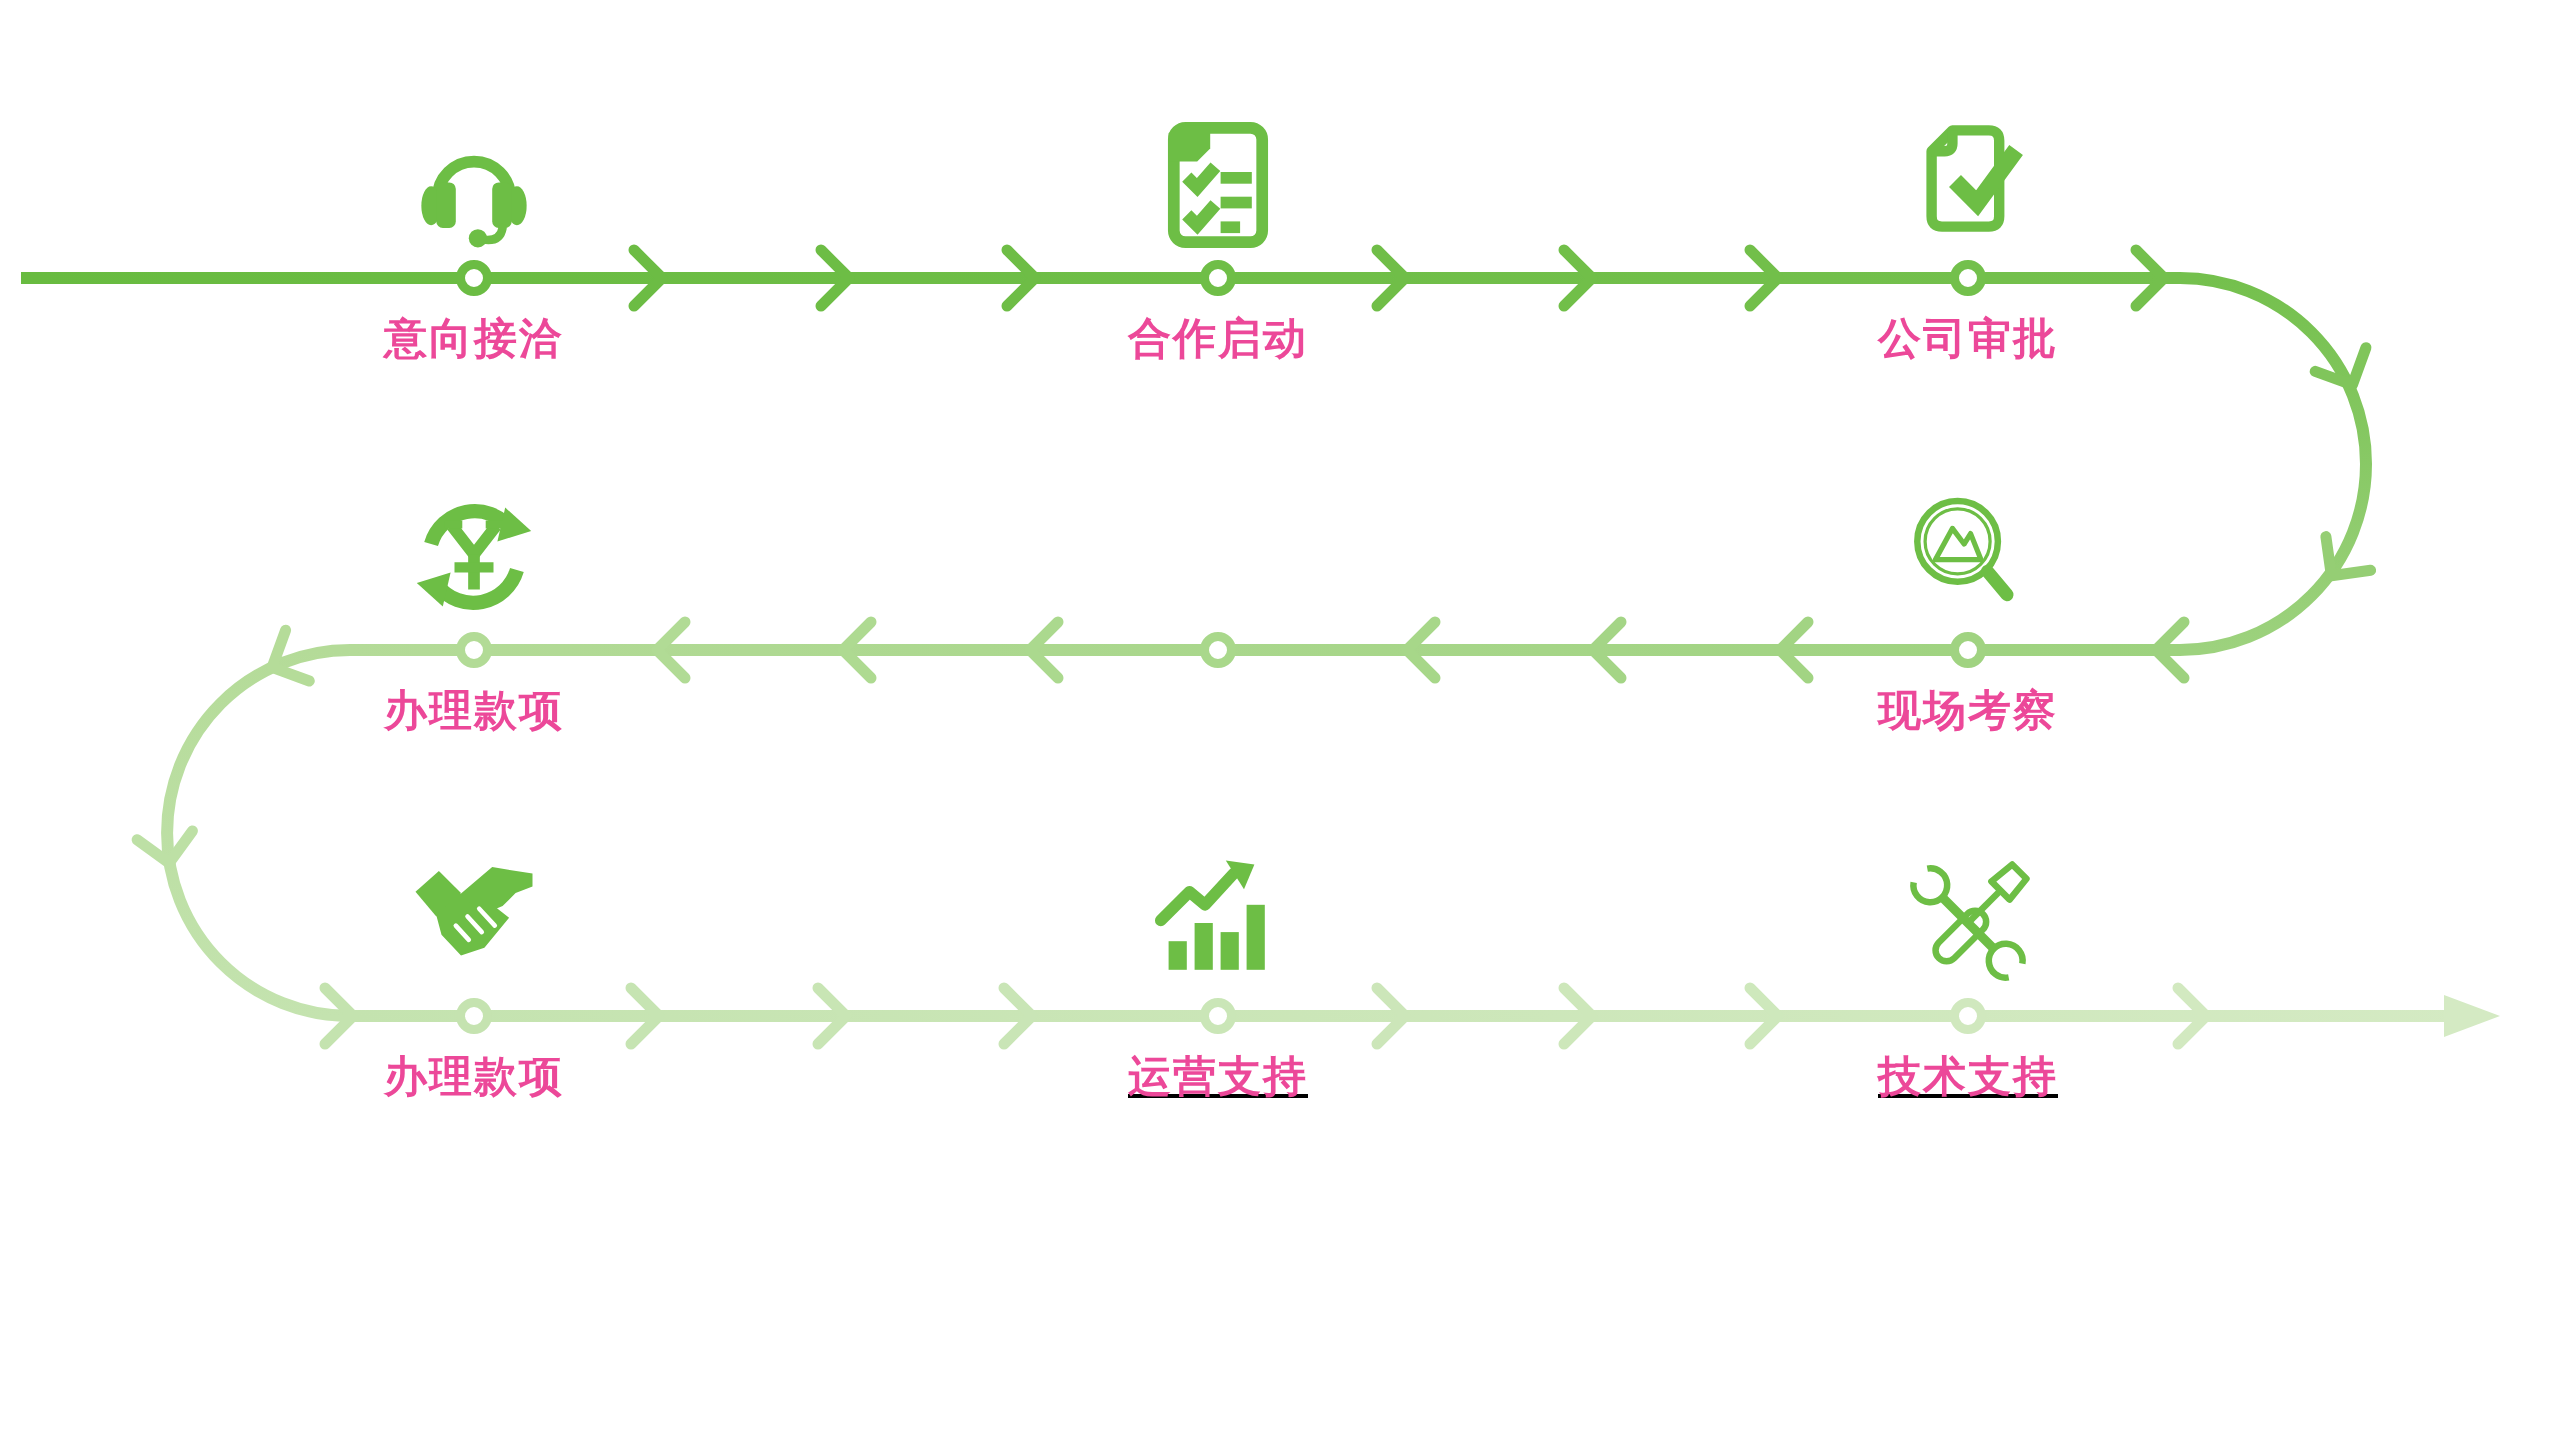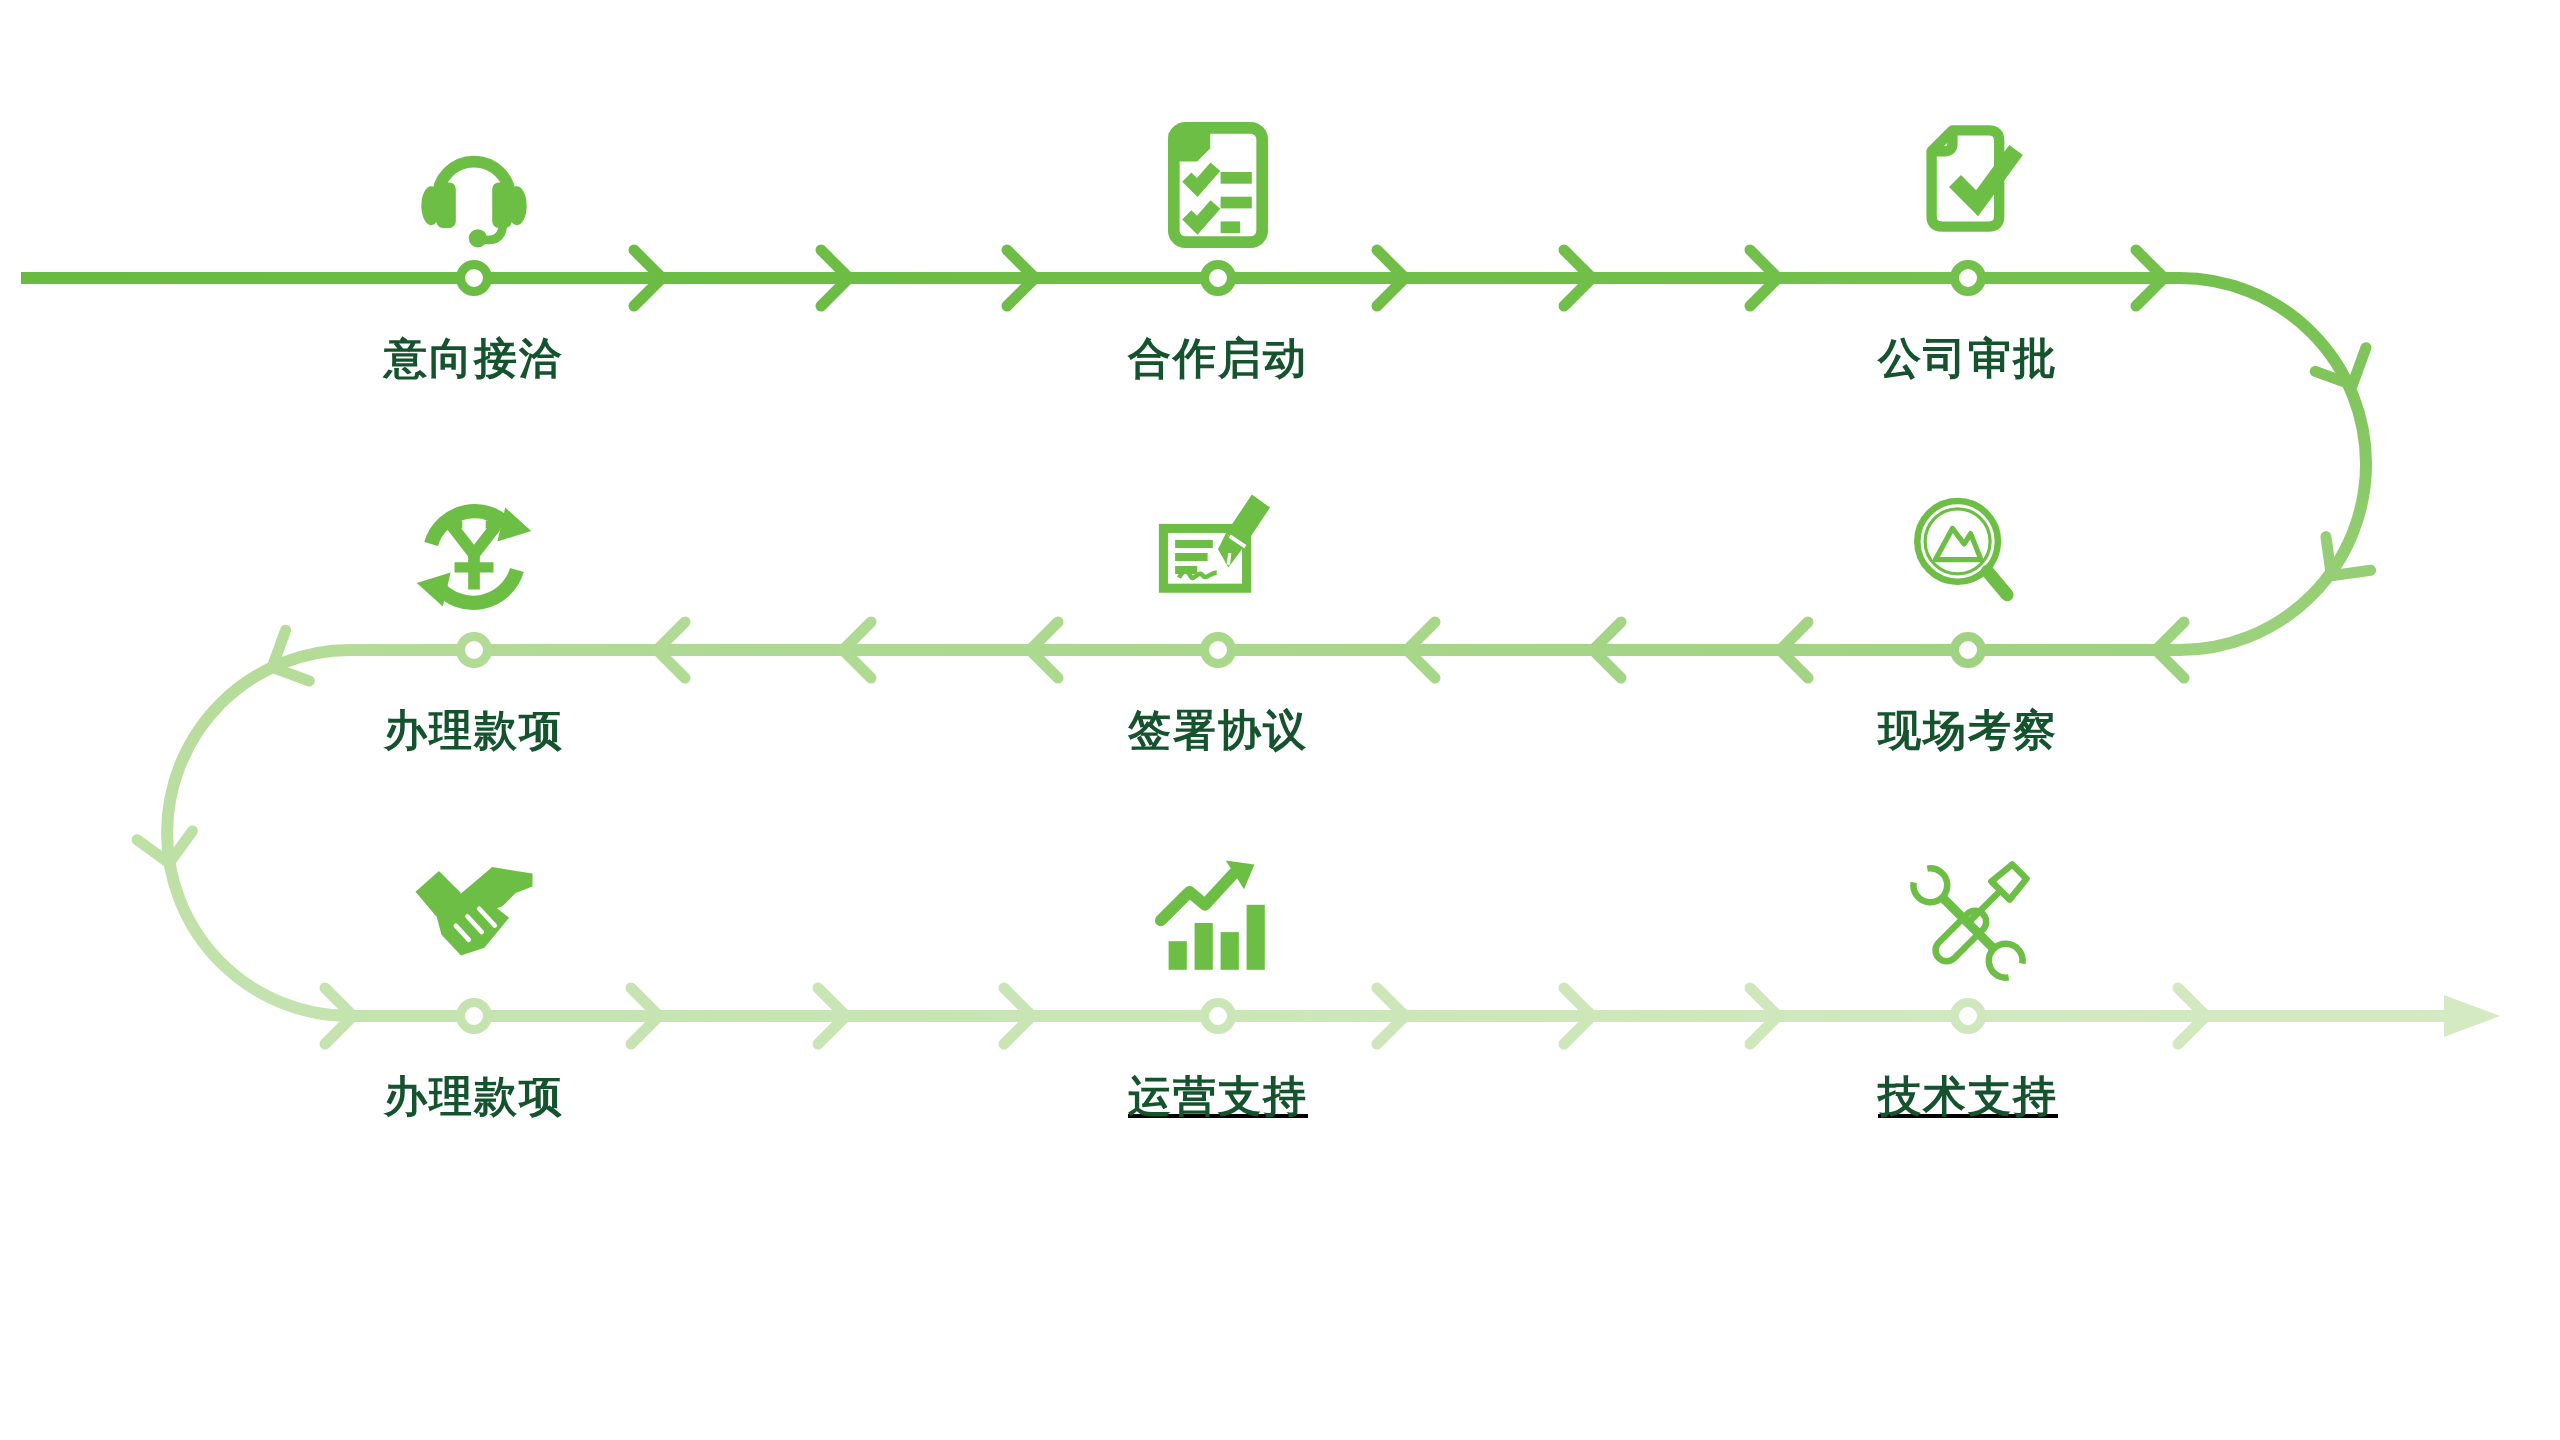--- a/index.html
+++ b/index.html
@@ -5,21 +5,21 @@
   html,body{margin:0;padding:0;}
   body{
     width:2560px;height:1440px;background:#ffffff;overflow:hidden;position:relative;
     font-family:"DejaVu Sans","Liberation Sans",sans-serif;
   }
   .stage{position:absolute;inset:0;}
   .flow-svg{position:absolute;left:0;top:0;}
   .step{position:absolute;width:360px;text-align:center;}
   .step .icon{display:block;margin:0 auto;}
   .step .label{
-    margin-top:84px;font-size:43px;font-weight:800;color:#14532d;
+    margin-top:64px;font-size:43px;font-weight:800;color:#ec4899;
     letter-spacing:2px;line-height:1.15;white-space:nowrap;
   }
 </style>
 </head>
 <body>
 
 <div class="stage">
 
   <svg class="flow-svg" width="2560" height="1440" viewBox="0 0 2560 1440">
     <defs>
@@ -206,26 +206,20 @@
     <div class="label">公司审批</div>
   </div>
 
   <div class="step" style="left:1788px;top:492px;">
     <svg class="icon" width="130" height="130">
         <use href="#ic-inspect"></use>
       </svg>
     <div class="label">现场考察</div>
   </div>
 
-  <div class="step" style="left:1038px;top:492px;">
-    <svg class="icon" width="130" height="130">
-        <use href="#ic-agreement"></use>
-      </svg>
-    <div class="label">签署协议</div>
-  </div>
 
   <div class="step" style="left:294px;top:492px;font-family:Liberation Serif, serif;">
     <svg class="icon" width="130" height="130">
         <use href="#ic-payment"></use>
       </svg>
     <div class="label">办理款项</div>
   </div>
 
   <div class="step" style="left:294px;top:858px;">
     <svg class="icon" width="130" height="130">

